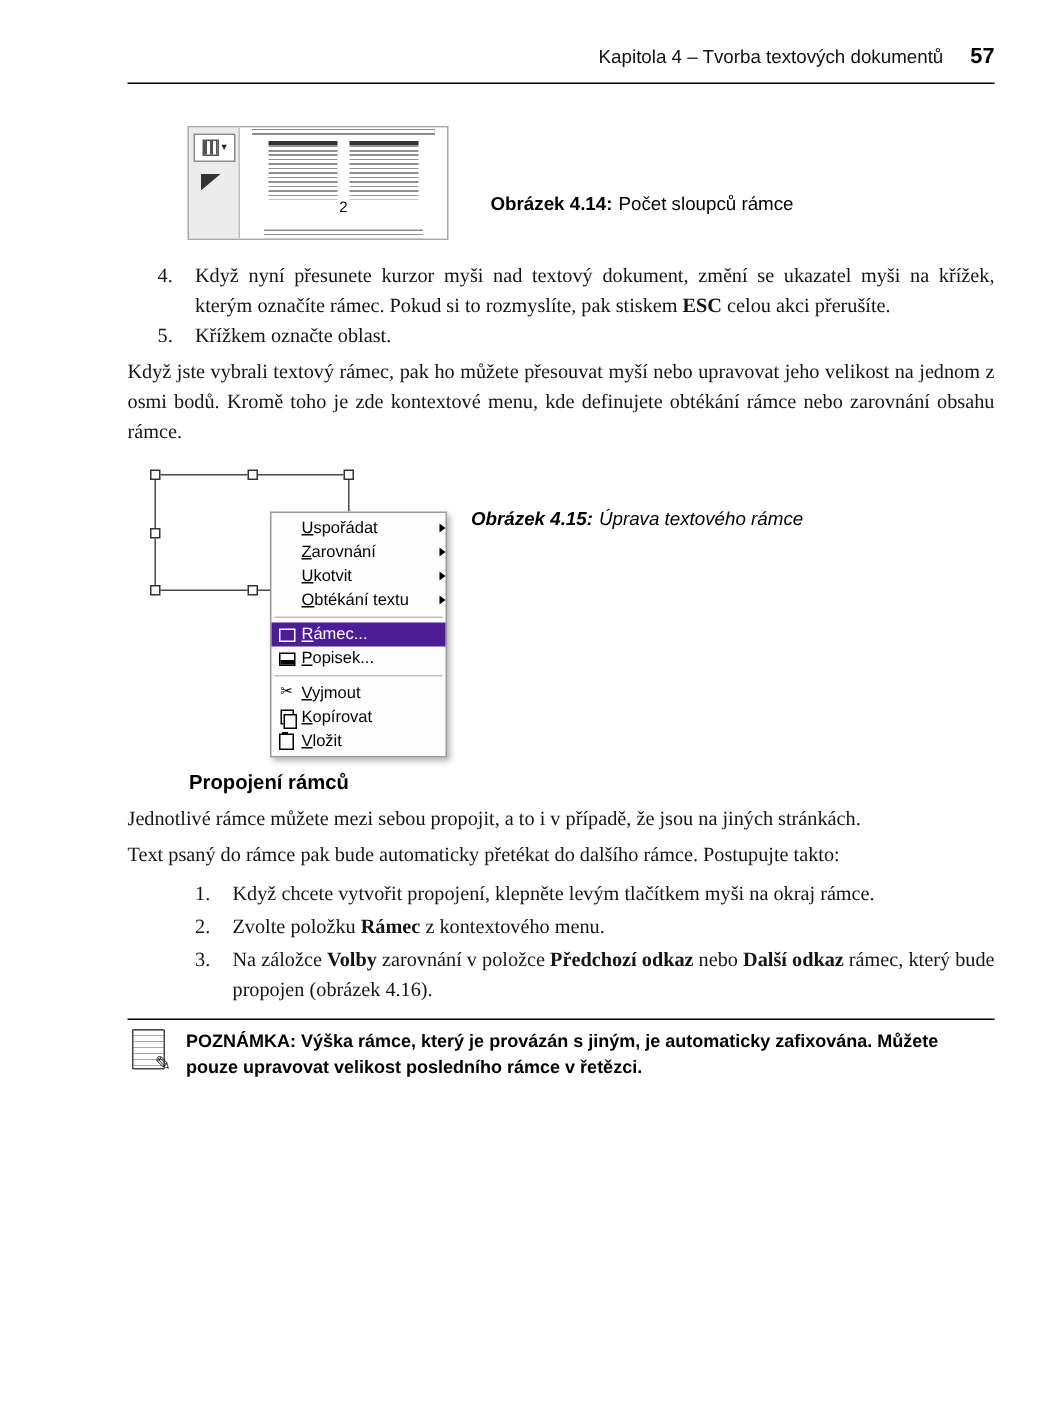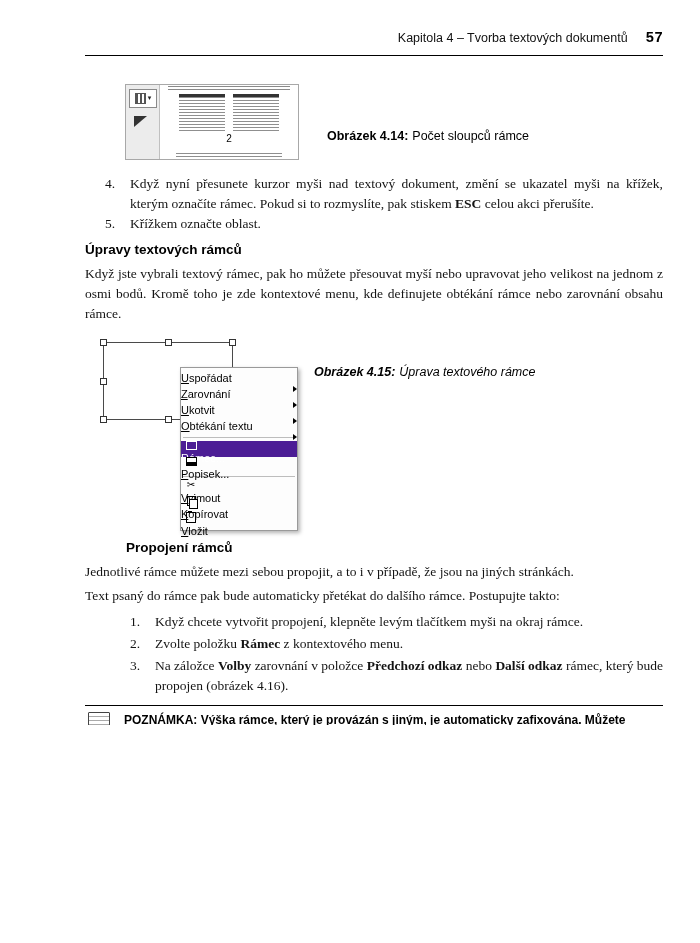--- a/index.html
+++ b/index.html
@@ -2,21 +2,21 @@
 <html><head>
 <meta charset="utf-8">
 <style>
   html,body{margin:0;padding:0;background:#ffffff;}
   .page{position:relative;width:700px;height:725px;background:#ffffff;overflow:hidden;
         font-family:"Liberation Serif", serif;color:#141414;}
   
   .header{position:absolute;left:85px;right:37px;top:30px;display:flex;justify-content:flex-end;
           align-items:baseline;gap:18px;border-bottom:1px solid #000;padding-bottom:9px;}
   .running-head{font-family:"Liberation Sans", sans-serif;font-size:12.5px;color:#111;}
-  .pagenum{font-family:Liberation Mono, monospace;font-size:14.5px;font-weight:bold;color:#000;}
+  .pagenum{font-family:Liberation Sans, sans-serif;font-size:14.5px;font-weight:bold;color:#000;}
   
   .content{position:absolute;left:85px;top:60px;width:578px;font-size:13.5px;line-height:20px;}
   p{margin:0;text-align:justify;}
   .h2{font-family:"Liberation Sans", sans-serif;font-weight:bold;font-size:13.5px;line-height:20px;color:#000;}
   
   .caption{font-family:"Liberation Sans", sans-serif;font-size:12.5px;line-height:16px;color:#000;margin-top:38px;}
   .cap-label{font-weight:bold;margin-right:4px;}
   
   .fig414-row{margin-top:24px;display:flex;align-items:flex-start;}
   .fig414{margin-left:40px;width:172px;height:74px;border:1px solid #a8a8a8;background:#fff;
@@ -60,21 +60,21 @@
   .cap415{position:absolute;left:229px;top:0;font-style:italic;}
   .frame{position:absolute;left:18px;top:16px;width:128px;height:76px;border:1px solid #4a4a4a;background:#fff;}
   .h{position:absolute;width:5px;height:5px;background:#fff;border:1px solid #333;}
   .h.tl{left:-4px;top:-4px;} .h.tm{left:calc(50% - 3px);top:-4px;} .h.tr{right:-4px;top:-4px;}
   .h.ml{left:-4px;top:calc(50% - 3px);} .h.mr{right:-4px;top:calc(50% - 3px);}
   .h.bl{left:-4px;bottom:-4px;} .h.bm{left:calc(50% - 3px);bottom:-4px;} .h.br{right:-4px;bottom:-4px;}
   
   .menu{position:absolute;left:95px;top:41px;width:116px;background:#fdfdfd;border:1px solid #9a9a9a;
         box-shadow:2px 2px 4px rgba(0,0,0,0.3);padding:2px 0;z-index:5;
         font-family:"Liberation Sans", sans-serif;font-size:11px;line-height:16px;color:#000;}
-  .mi{height:16px;display:flex;padding-right:0;flex-direction:column;}
+  .mi{height:16px;display:flex;align-items:center;padding-right:0;}
   .mi-ico{width:20px;flex:none;display:flex;align-items:center;justify-content:center;}
   .mi-lab{flex:1;white-space:nowrap;}
   .mn{text-decoration:underline;}
   .mi-arrow{width:0;height:0;border-left:4px solid currentColor;border-top:3px solid transparent;
             border-bottom:3px solid transparent;margin-left:auto;flex:none;}
   .menu-sep{height:1px;background:#bdbdbd;margin:3px 2px;}
   .mi.selected{background:#4c1d95;color:#fff;}
   .ico-frame{width:9px;height:7px;border:1px solid currentColor;display:inline-block;}
   .ico-caption{width:9px;height:7px;border:1px solid currentColor;display:inline-block;
                background:linear-gradient(transparent 55%, currentColor 55%);}
@@ -135,21 +135,20 @@
         <span class="num">4.</span>
         <div class="litext"><span>Když nyní přesunete kurzor myši nad textový dokument, změní se ukazatel myši na křížek, kterým označíte rámec. Pokud si to rozmyslíte, pak stiskem </span><b>ESC</b><span> celou akci přerušíte.</span></div>
       </div>
       <div class="li">
         <span class="num">5.</span>
         <div class="litext"><span>Křížkem označte oblast.</span></div>
       </div>
     </div>
 
 
-    <div class="h2 h2-upravy">Úpravy textových rámců</div>
 
     <p class="p-upravy">Když jste vybrali textový rámec, pak ho můžete přesouvat myší nebo upravovat jeho velikost na jednom z osmi bodů. Kromě toho je zde kontextové menu, kde definujete obtékání rámce nebo zarovnání obsahu rámce.</p>
 
     <div class="fig415">
       <div class="caption cap415">
         <span class="cap-label">Obrázek 4.15:</span><span>Úprava textového rámce</span>
       </div>
 
       <div class="frame">
         <span class="h tl"></span>

